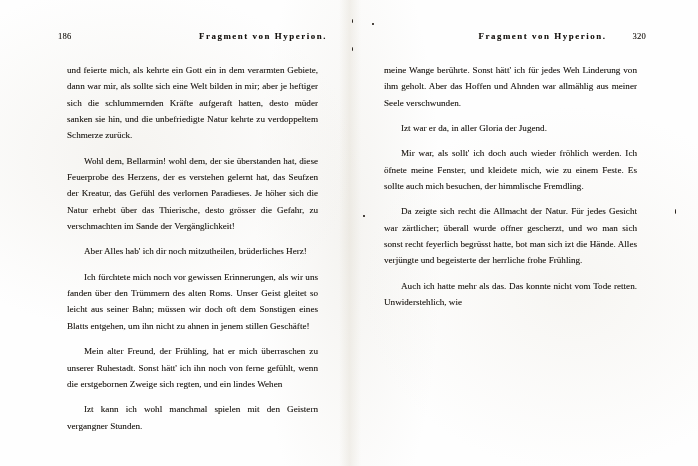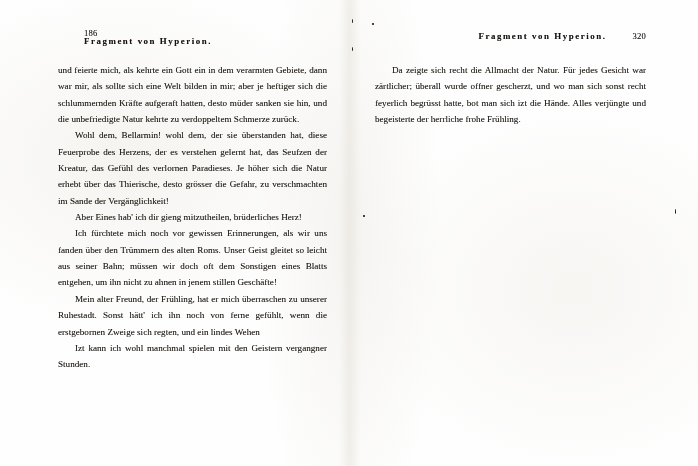--- a/index.html
+++ b/index.html
@@ -47,21 +47,21 @@
   .runhead {
     display: flex;
     align-items: baseline;
     height: 14px;
     margin-bottom: 16px;
     font-size: 9.3px;
     line-height: 1;
     font-weight: bold;
     color: #15120f;
   }
-  .runhead-left  { justify-content: flex-end; flex-direction: column; }
+  .runhead-left  { justify-content: space-between; }
   .runhead-right { justify-content: flex-end; }
 
   .folio {
     font-size: 8.6px;
     font-weight: normal;
     letter-spacing: 0.2px;
     color: #191510;
   }
   .runtitle {
     letter-spacing: 1.55px;
@@ -75,21 +75,21 @@
   
   .body-col {
     font-size: 9.15px;
     line-height: 16.35px;
     text-align: justify;
     text-justify: inter-word;
     color: #1c1814;
     -webkit-font-smoothing: none;
   }
   .body-col p {
-    margin: 0;
+    margin: 9px;
     text-indent: 0;
     hyphens: manual;
   }
   .body-col p.indent {
     text-indent: 17px;
   }
 
   
   .body-col,
   .runhead {
@@ -134,35 +134,39 @@
     <div class="page page-left">
 
       <div class="runhead runhead-left">
         <span class="folio">186</span>
         <span class="runtitle">Fragment von Hyperion.</span>
       </div>
 
       <div class="body-col">
         <p>und feierte mich, als kehrte ein Gott ein in dem verarmten Gebiete, dann war mir, als sollte sich eine Welt bilden in mir; aber je heftiger sich die schlummernden Kräfte aufgeraft hatten, desto müder sanken sie hin, und die unbefriedigte Natur kehrte zu verdoppeltem Schmerze zurück.</p>
         <p class="indent">Wohl dem, Bellarmin! wohl dem, der sie überstanden hat, diese Feuerprobe des Herzens, der es verstehen gelernt hat, das Seufzen der Kreatur, das Gefühl des verlornen Paradieses. Je höher sich die Natur erhebt über das Thierische, desto grösser die Gefahr, zu verschmachten im Sande der Vergänglichkeit!</p>
-        <p class="indent">Aber Eines hab' ich dir gieng mitzutheilen, brüderliches Herz!</p>
+        <p class="indent">Aber Alles hab' ich dir noch mitzutheilen, brüderliches Herz!</p>
         <p class="indent">Ich fürchtete mich noch vor gewissen Erinnerungen, als wir uns fanden über den Trümmern des alten Roms. Unser Geist gleitet so leicht aus seiner Bahn; müssen wir doch oft dem Sonstigen eines Blatts entgehen, um ihn nicht zu ahnen in jenem stillen Geschäfte!</p>
         <p class="indent">Mein alter Freund, der Frühling, hat er mich überraschen zu unserer Ruhestadt. Sonst hätt' ich ihn noch von ferne gefühlt, wenn die erstgebornen Zweige sich regten, und ein lindes Wehen</p>
         <p class="indent">Izt kann ich wohl manchmal spielen mit den Geistern vergangner Stunden.</p>
       </div>
 
     </div>
 
     <div class="page page-right">
 
       <div class="runhead runhead-right">
         <span class="runtitle">Fragment von Hyperion.</span>
         <span class="folio">320</span>
       </div>
 
       <div class="body-col">
+        <p>meine Wange berührte. Sonst hätt' ich für jedes Weh Linderung von ihm geholt. Aber das Hoffen und Ahnden war allmählig aus meiner Seele verschwunden.</p>
+        <p class="indent">Izt war er da, in aller Gloria der Jugend.</p>
+        <p class="indent">Mir war, als sollt' ich doch auch wieder fröhlich werden. Ich öfnete meine Fenster, und kleidete mich, wie zu einem Feste. Es sollte auch mich besuchen, der himmlische Fremdling.</p>
         <p class="indent">Da zeigte sich recht die Allmacht der Natur. Für jedes Gesicht war zärtlicher; überall wurde offner gescherzt, und wo man sich sonst recht feyerlich begrüsst hatte, bot man sich izt die Hände. Alles verjüngte und begeisterte der herrliche frohe Frühling.</p>
+        <p class="indent">Auch ich hatte mehr als das. Das konnte nicht vom Tode retten. Unwiderstehlich, wie</p>
       </div>
 
     </div>
 
   </div>
 </div>
 
 </body></html>

